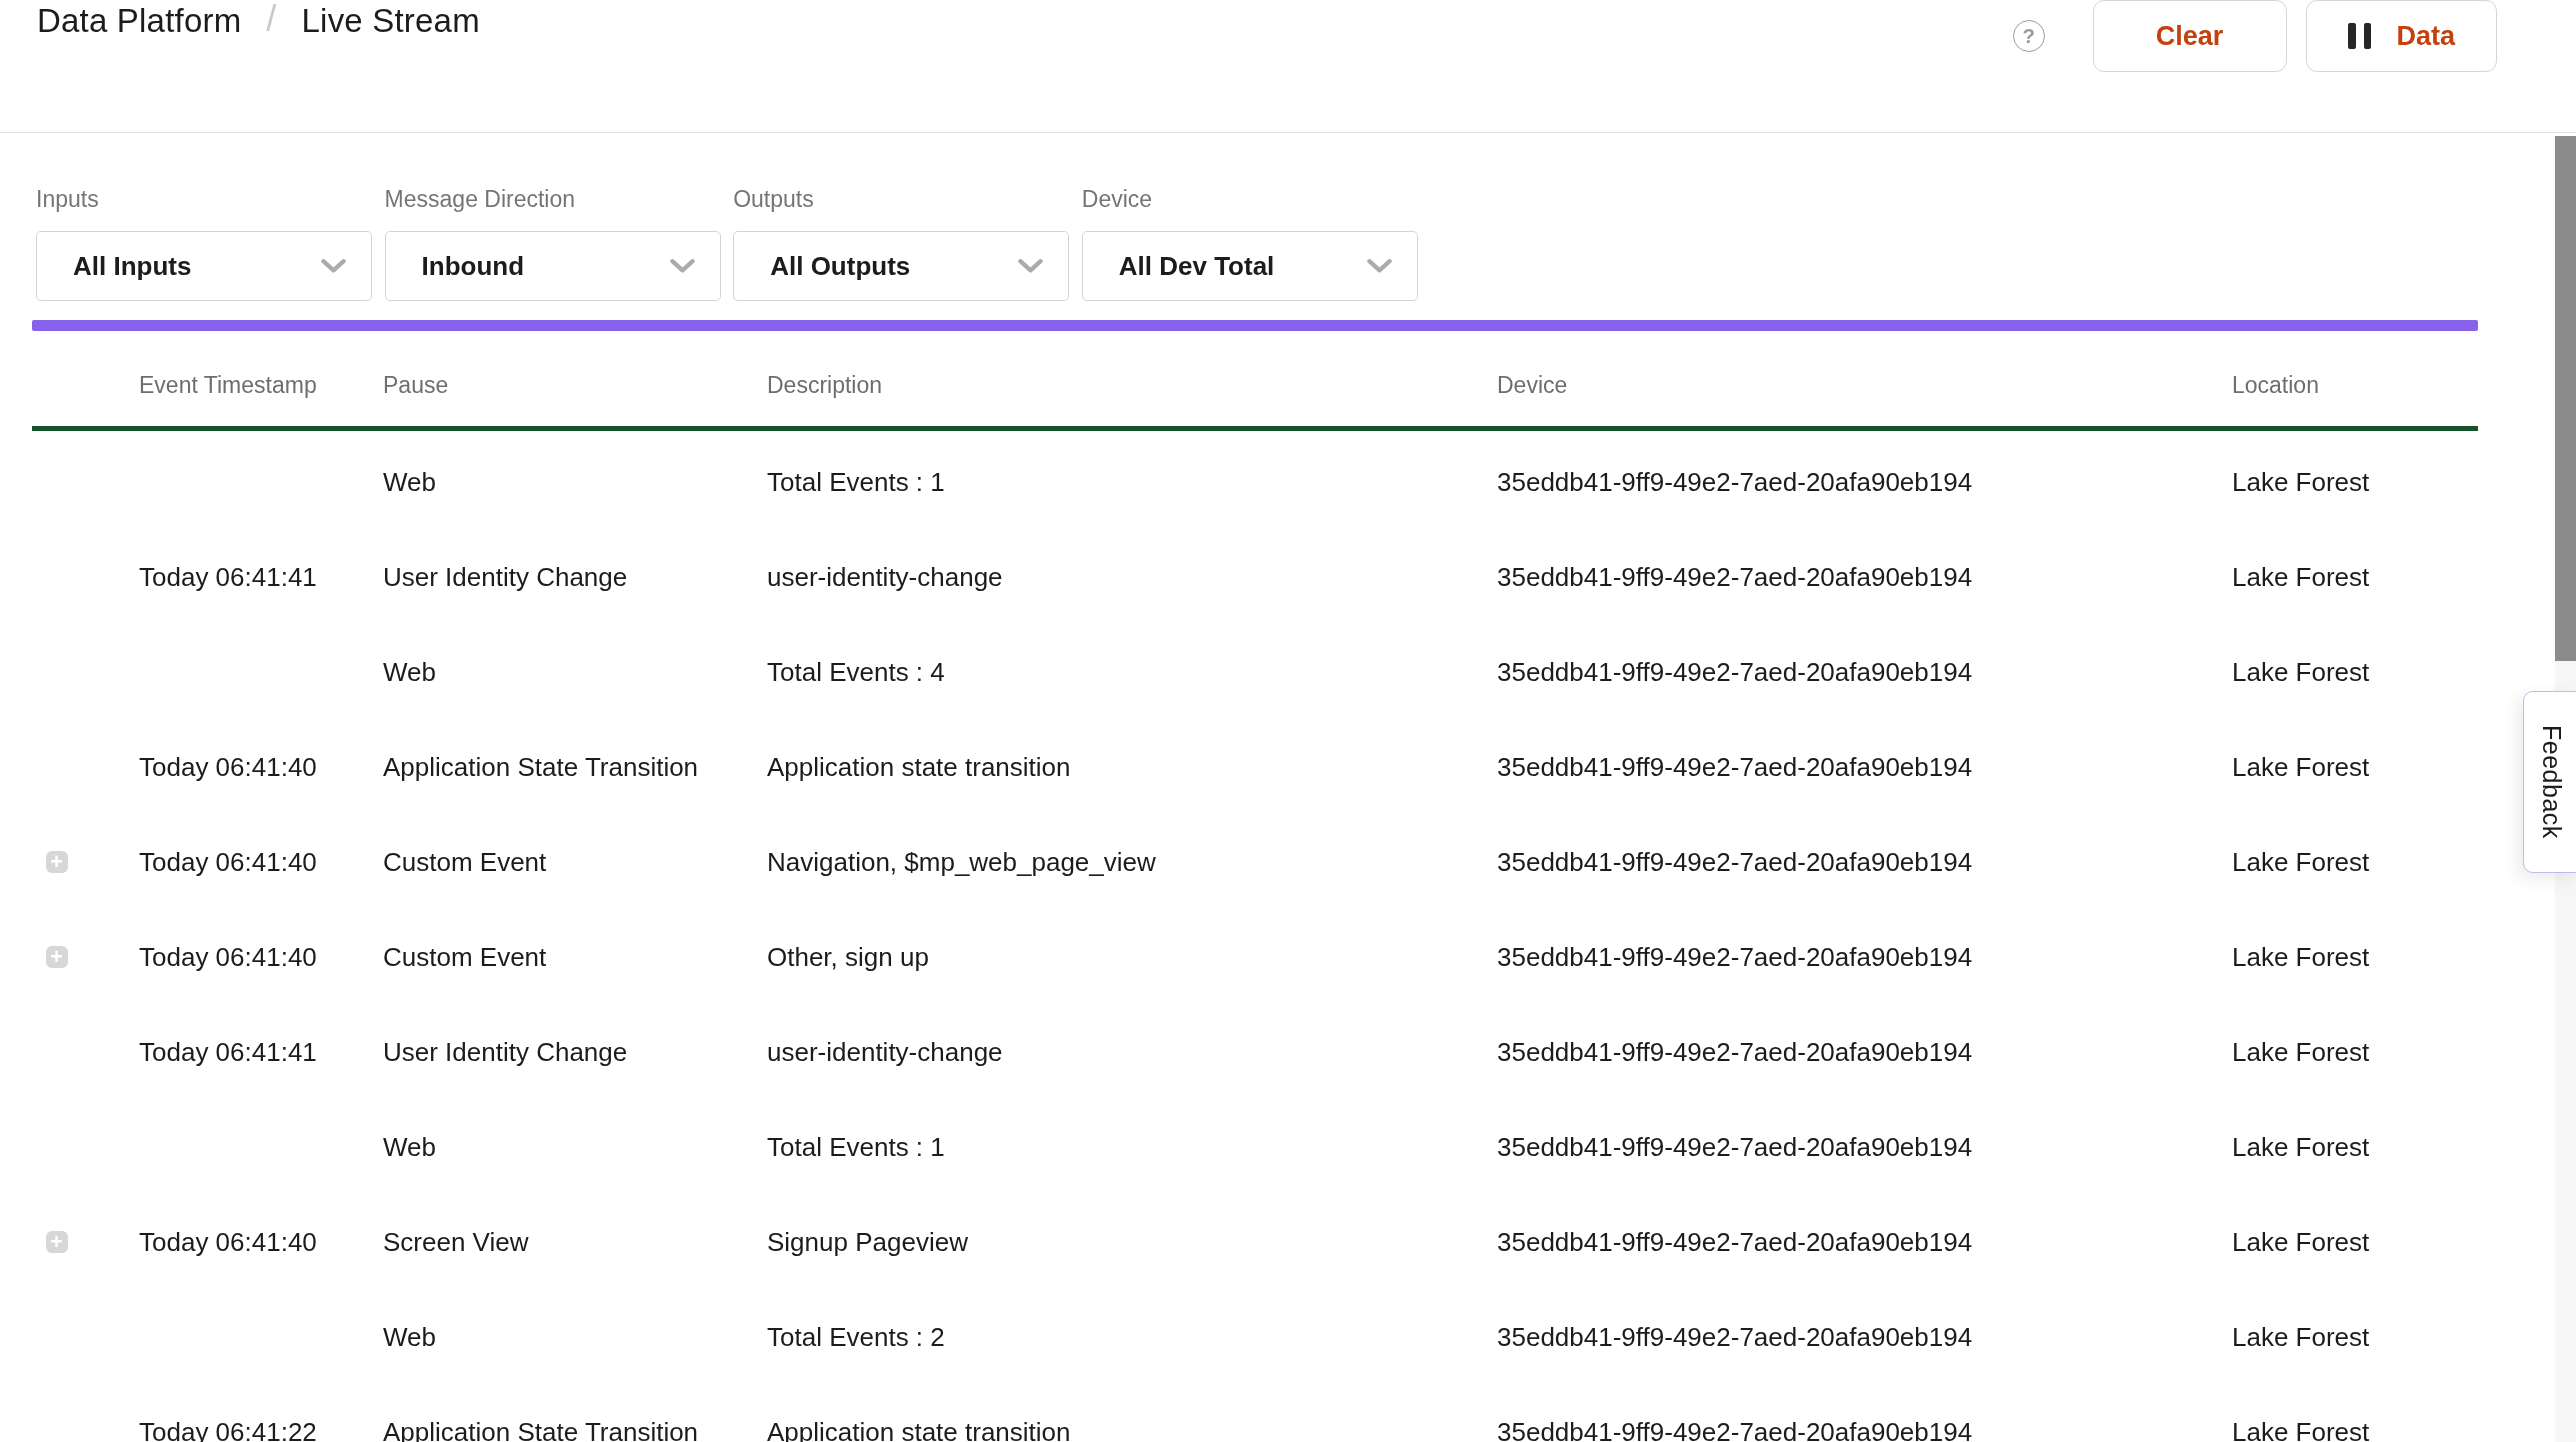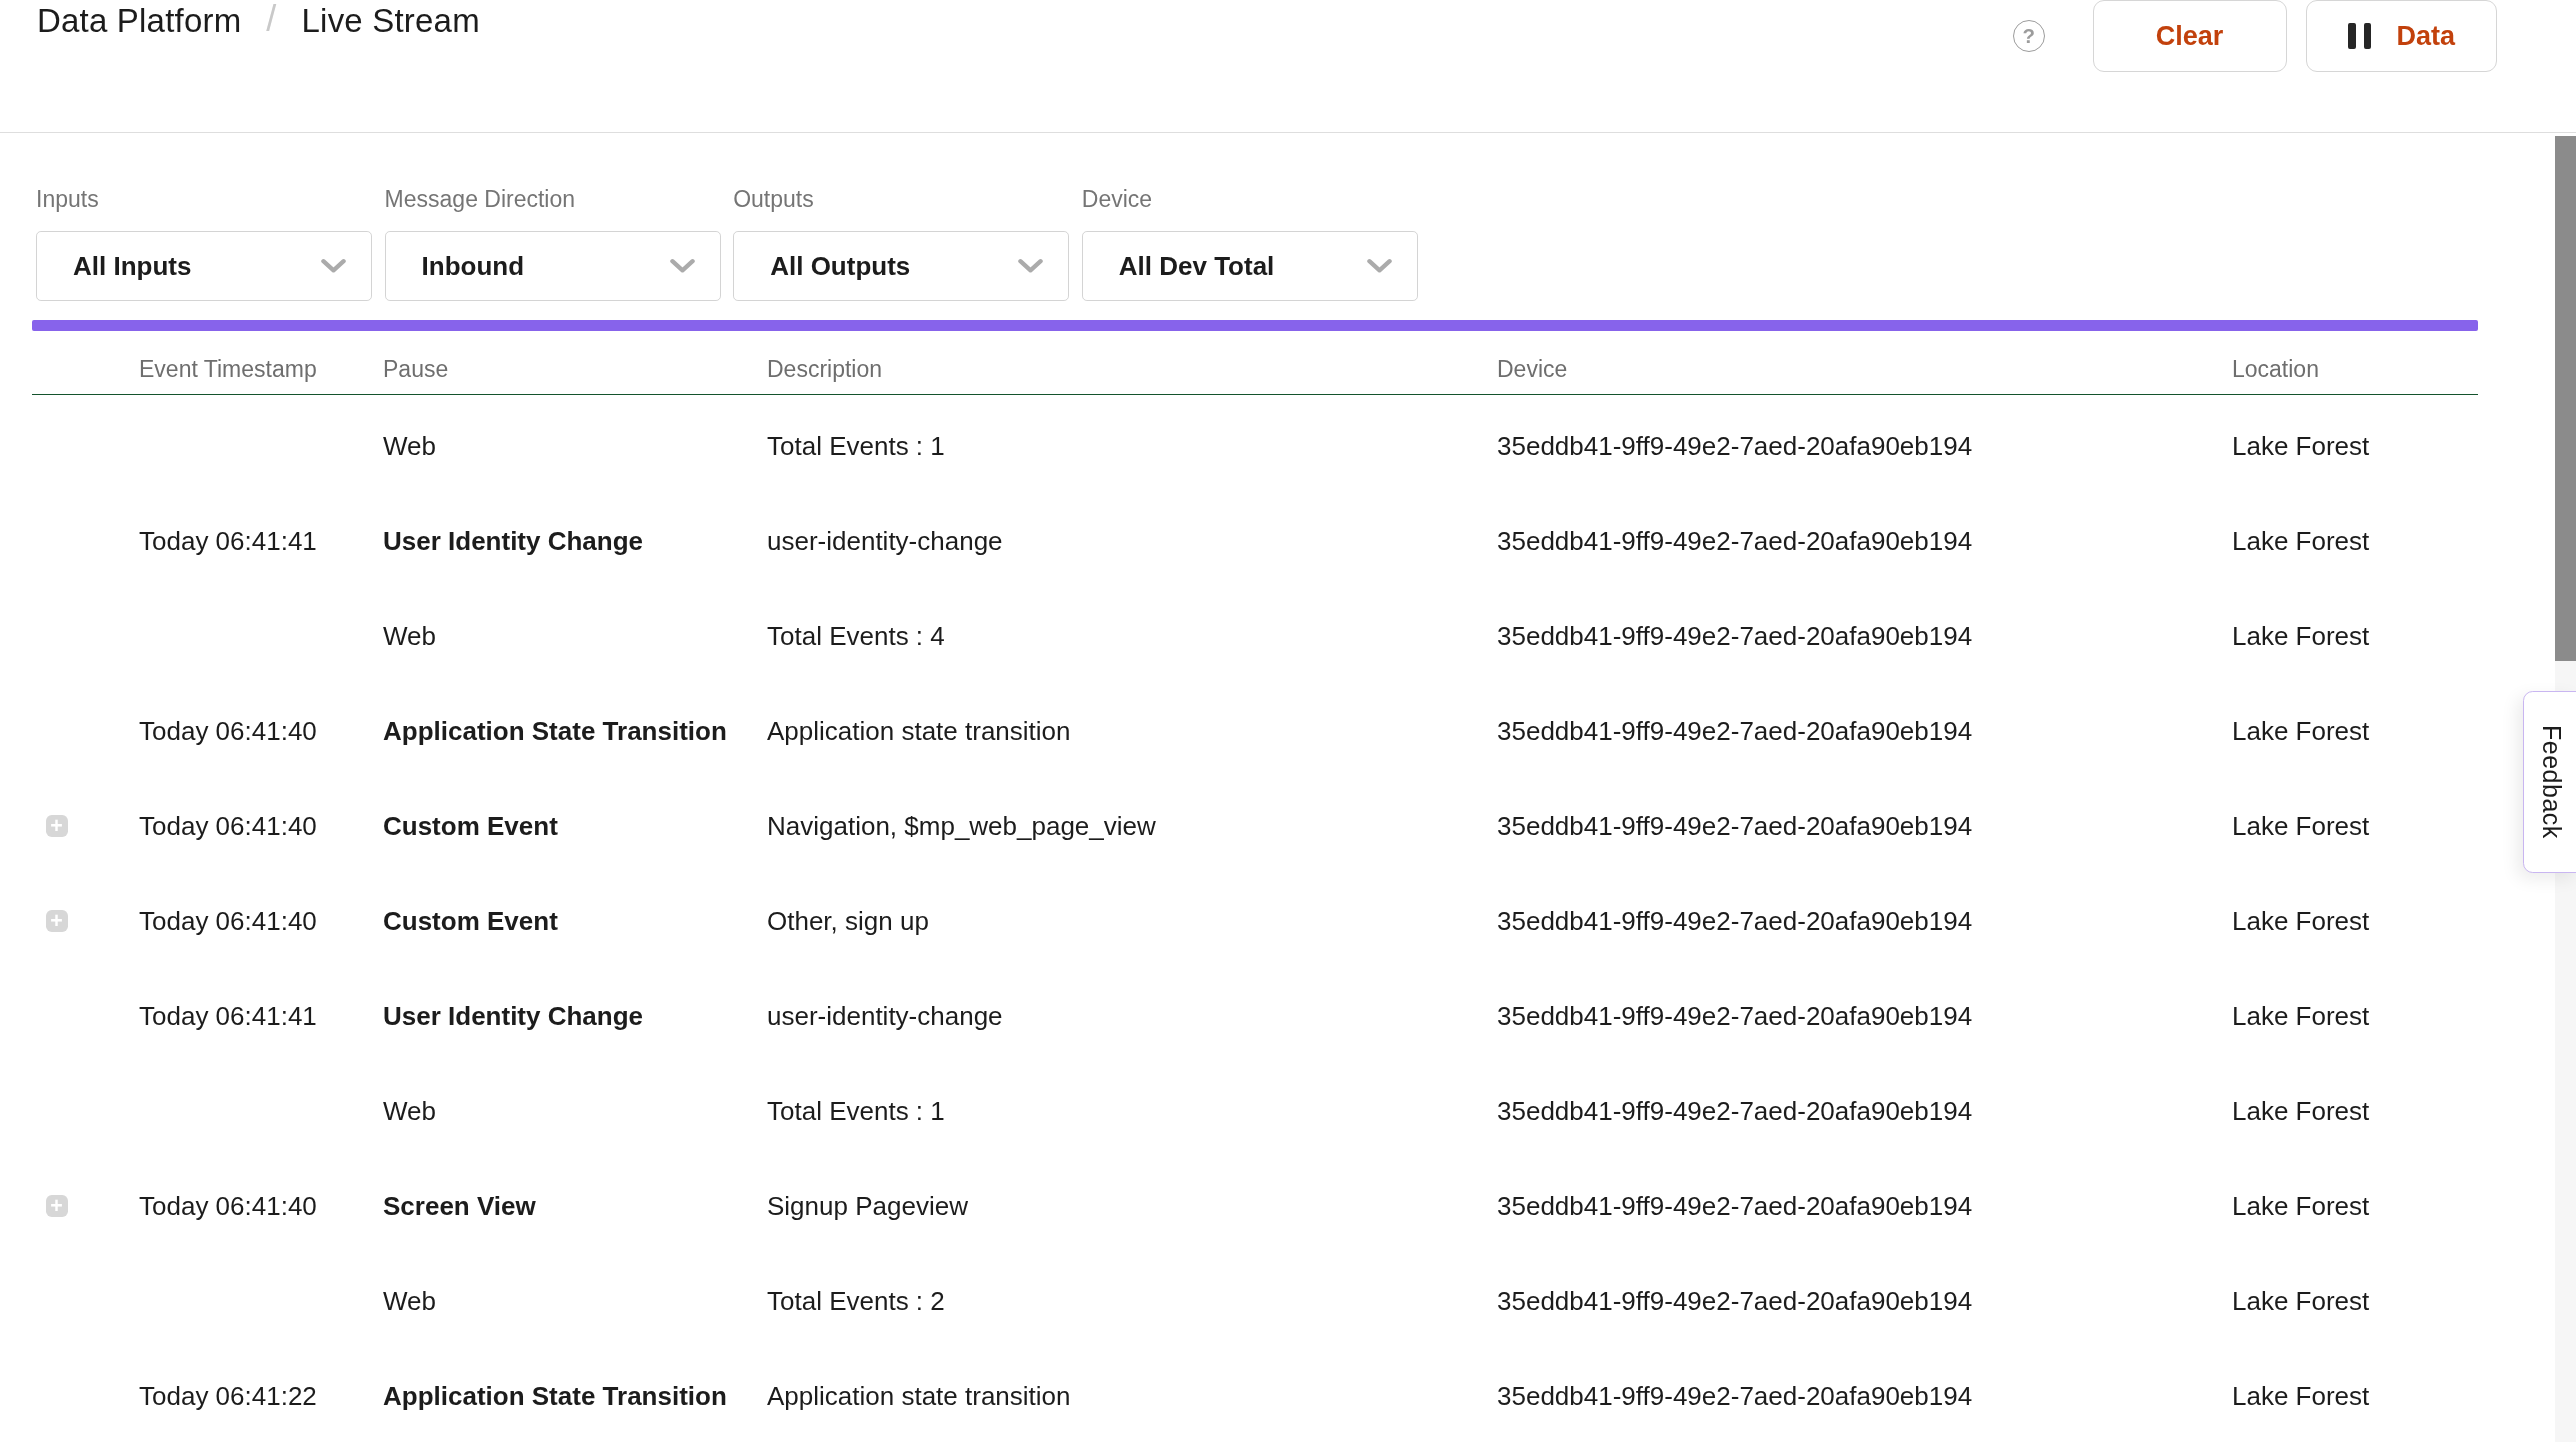--- a/index.html
+++ b/index.html
@@ -49,26 +49,26 @@
   
   .accent-bar { position:absolute; left:32px; top:320px; width:2446px; height:10.7px; background:#8763eb; border-radius:1.9px; }
 
   
   .events-table { position:absolute; top:331px; left:32px; width:2446px; }
   .grid-row {
     display:grid;
     grid-template-columns:107px 244px 384px 730px 735px 1fr;
     align-items:center;
   }
-  .thead { height:64px; padding-top:13.6px; border-bottom:1px solid #14532d; }
+  .thead { height:100px; padding-top:13.6px; border-bottom:5px solid #14532d; }
   .thead .hcell { font-size:23px; color:#6e6e6e; font-weight:400; }
   .tbody { padding-top:3.9px; }
   .trow { height:95px; cursor:pointer; }
   .cell { font-size:26px; color:#1c1c1c; white-space:nowrap; overflow:hidden; }
-  .cell.bold { font-weight:700; }
+  .cell.bold { font-weight:400; }
   .c-expand { display:flex; align-items:center; padding-left:13.6px; }
   .plus {
     width:22px; height:22px; background:#d7d7d7; border-radius:5.8px;
     color:#ffffff; font-size:21.4px; font-weight:700; line-height:20.4px;
     display:flex; align-items:center; justify-content:center; cursor:pointer;
   }
 
   
   .scrollbar-track { position:absolute; left:2555px; top:136px; width:21.4px; height:1306px; background:#f6f6f6; }
   .scrollbar-thumb { position:absolute; top:0; left:0; width:21.4px; height:525px; background:#8b8b8b; }

